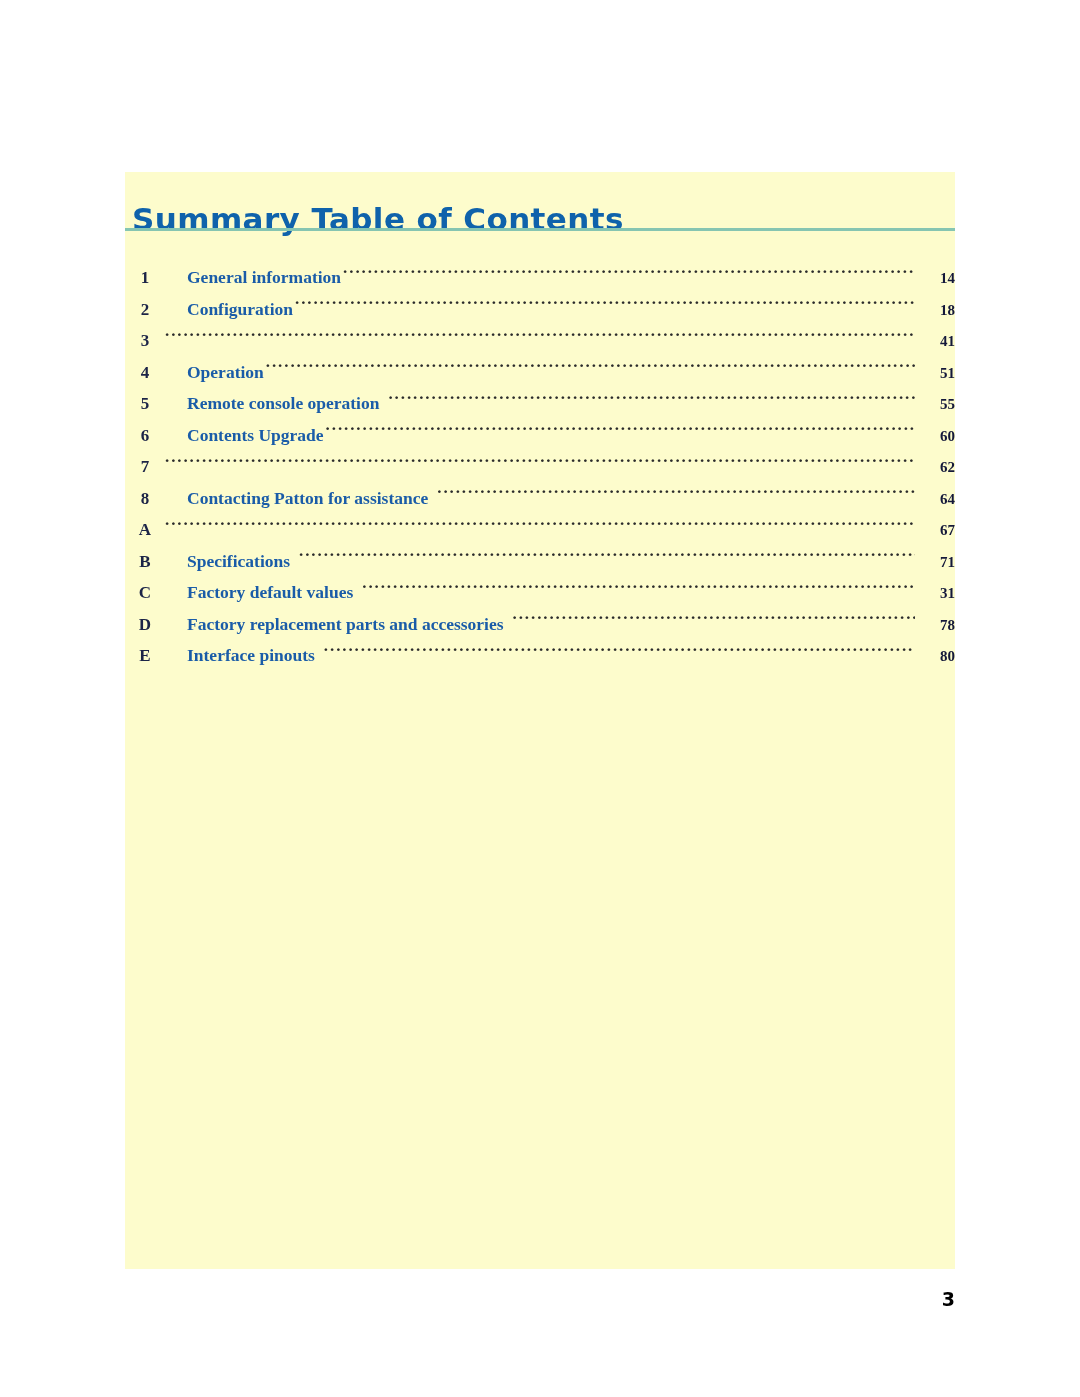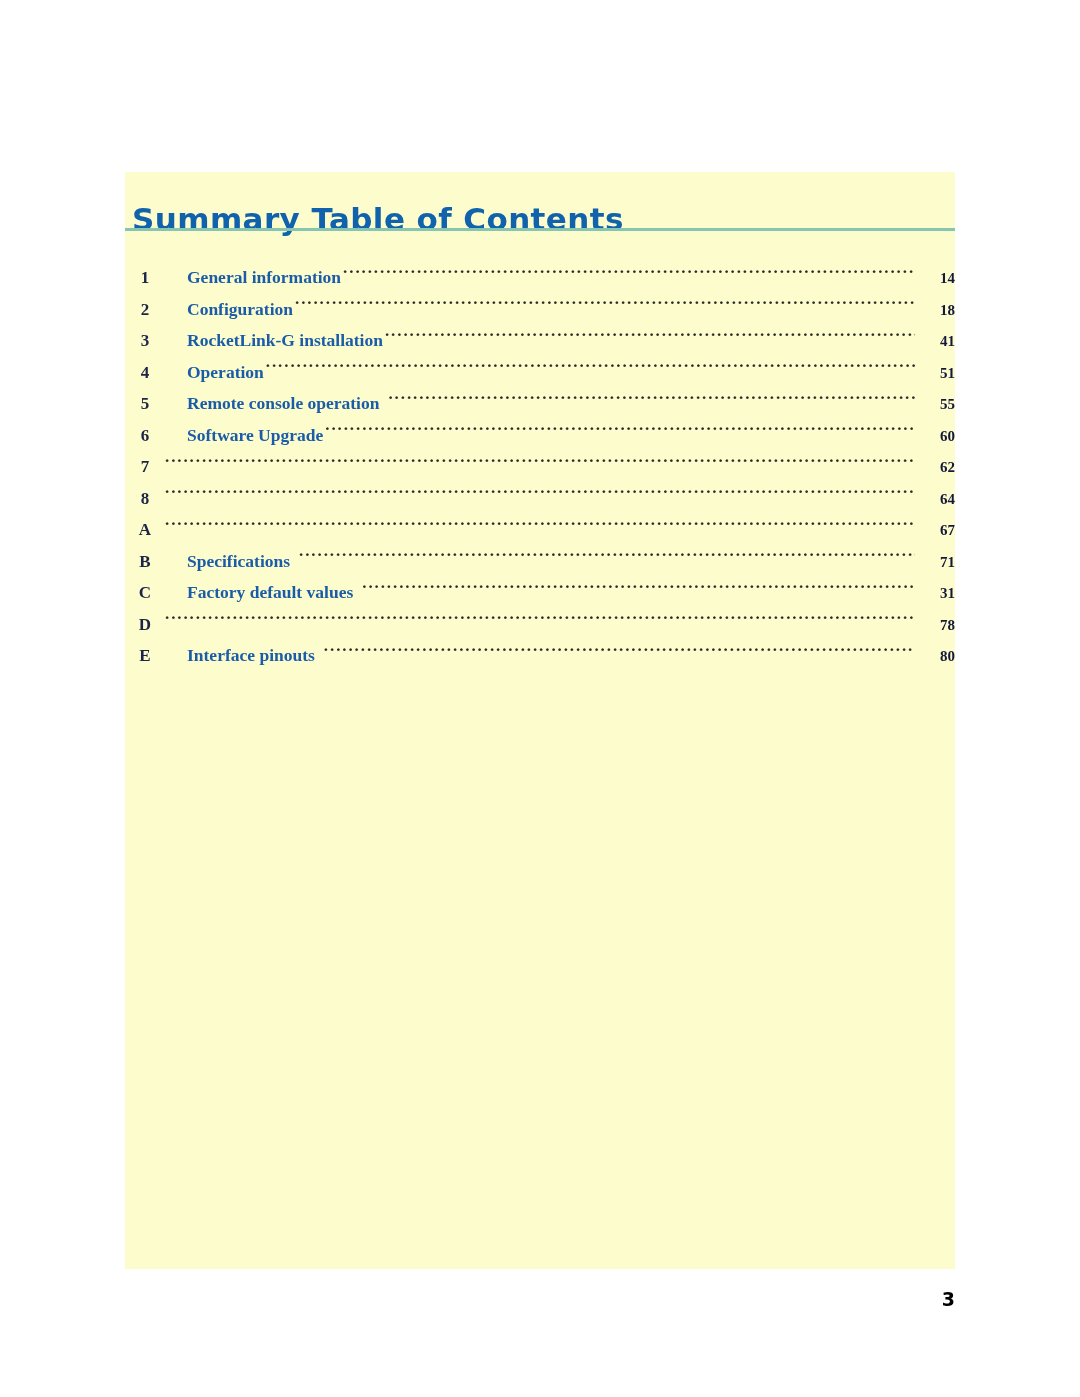--- a/index.html
+++ b/index.html
@@ -148,49 +148,49 @@
       <span class="toc-page">14</span>
     </div>
     <div class="toc-row">
       <span class="toc-num">2</span>
       <span class="toc-label">Configuration</span>
       <span class="toc-leader"></span>
       <span class="toc-page">18</span>
     </div>
     <div class="toc-row">
       <span class="toc-num">3</span>
-      <span class="toc-label">RocketLink-G installation</span>
       <span class="toc-leader"></span>
       <span class="toc-page">41</span>
     </div>
     <div class="toc-row">
       <span class="toc-num">4</span>
       <span class="toc-label">Operation</span>
       <span class="toc-leader"></span>
       <span class="toc-page">51</span>
     </div>
     <div class="toc-row gap">
       <span class="toc-num">5</span>
       <span class="toc-label">Remote console operation</span>
       <span class="toc-leader"></span>
       <span class="toc-page">55</span>
     </div>
     <div class="toc-row">
       <span class="toc-num">6</span>
-      <span class="toc-label">Software Upgrade</span>
+      <span class="toc-label">Contents Upgrade</span>
       <span class="toc-leader"></span>
       <span class="toc-page">60</span>
     </div>
     <div class="toc-row">
       <span class="toc-num">7</span>
       <span class="toc-leader"></span>
       <span class="toc-page">62</span>
     </div>
     <div class="toc-row gap">
       <span class="toc-num">8</span>
+      <span class="toc-label">Contacting Patton for assistance</span>
       <span class="toc-leader"></span>
       <span class="toc-page">64</span>
     </div>
     <div class="toc-row gap">
       <span class="toc-num">A</span>
       <span class="toc-leader"></span>
       <span class="toc-page">67</span>
     </div>
     <div class="toc-row gap">
       <span class="toc-num">B</span>
@@ -199,20 +199,21 @@
       <span class="toc-page">71</span>
     </div>
     <div class="toc-row gap">
       <span class="toc-num">C</span>
       <span class="toc-label">Factory default values</span>
       <span class="toc-leader"></span>
       <span class="toc-page">31</span>
     </div>
     <div class="toc-row gap">
       <span class="toc-num">D</span>
+      <span class="toc-label">Factory replacement parts and accessories</span>
       <span class="toc-leader"></span>
       <span class="toc-page">78</span>
     </div>
     <div class="toc-row gap">
       <span class="toc-num">E</span>
       <span class="toc-label">Interface pinouts</span>
       <span class="toc-leader"></span>
       <span class="toc-page">80</span>
     </div>
   </div>

